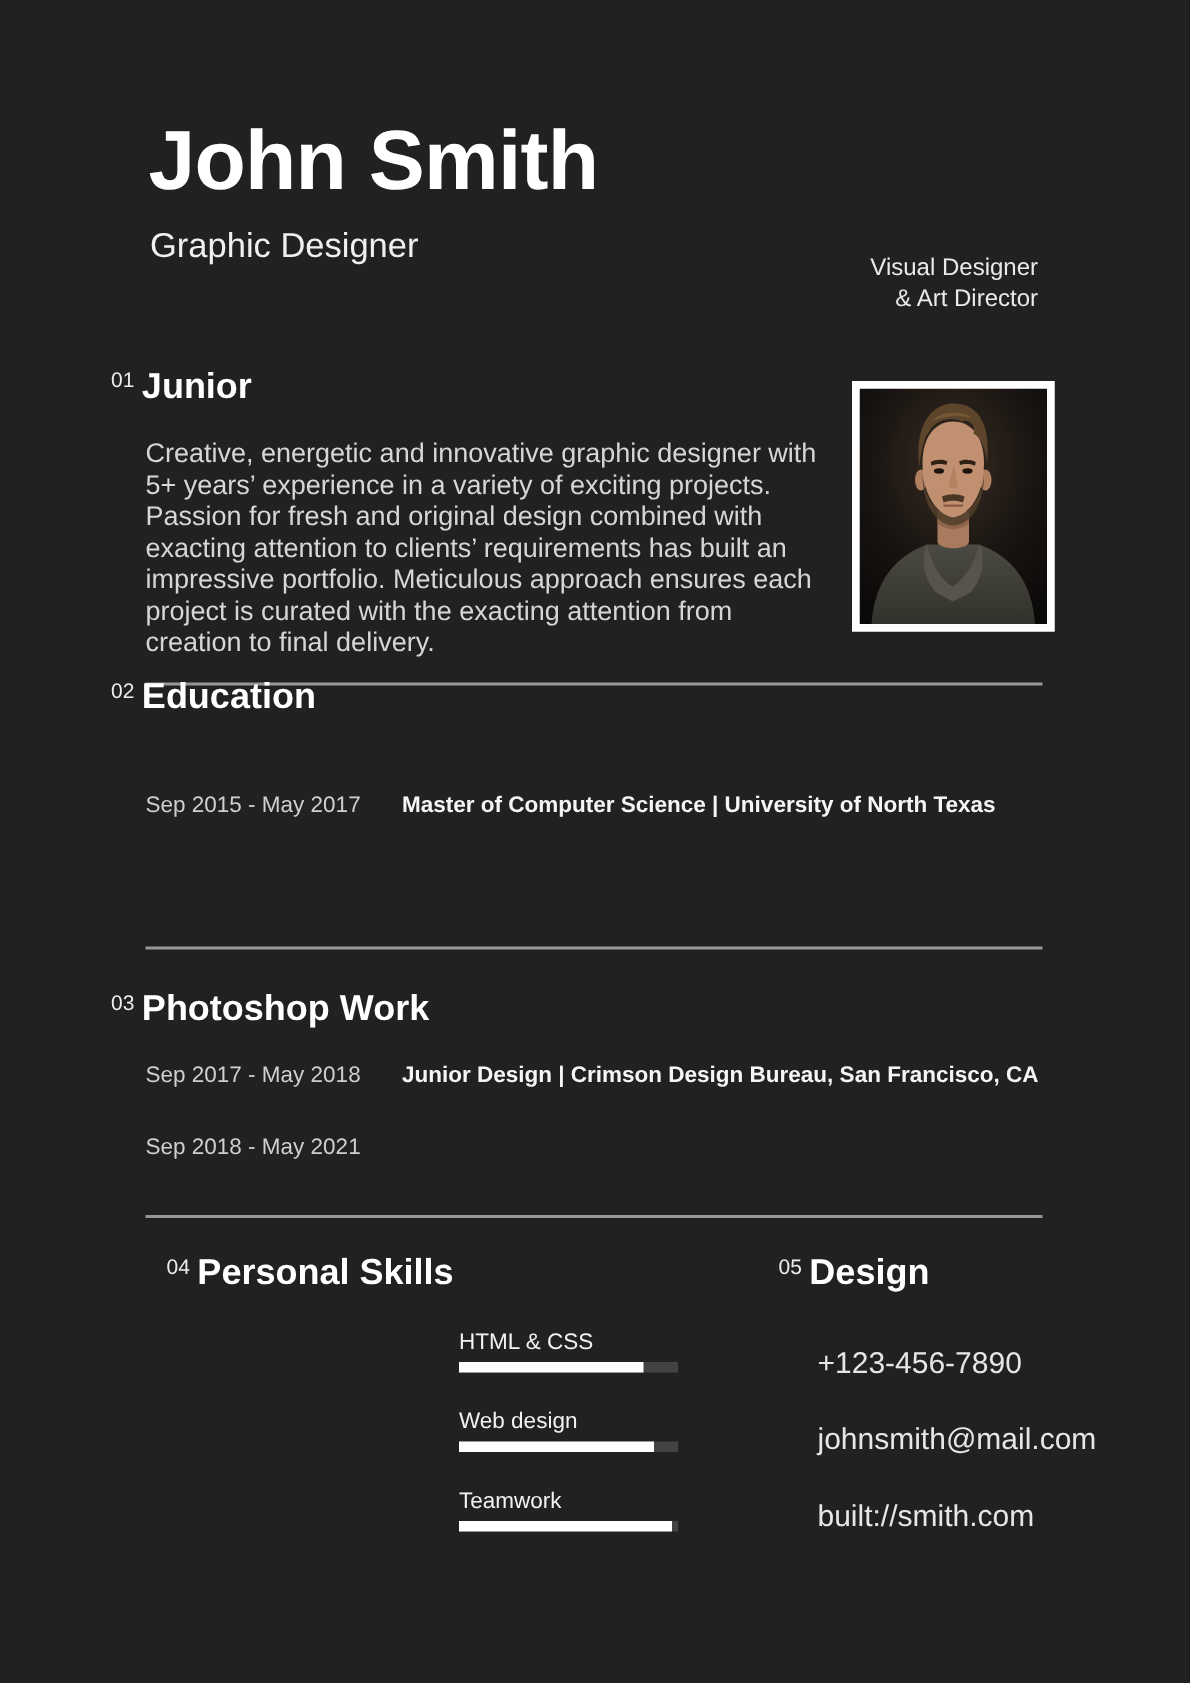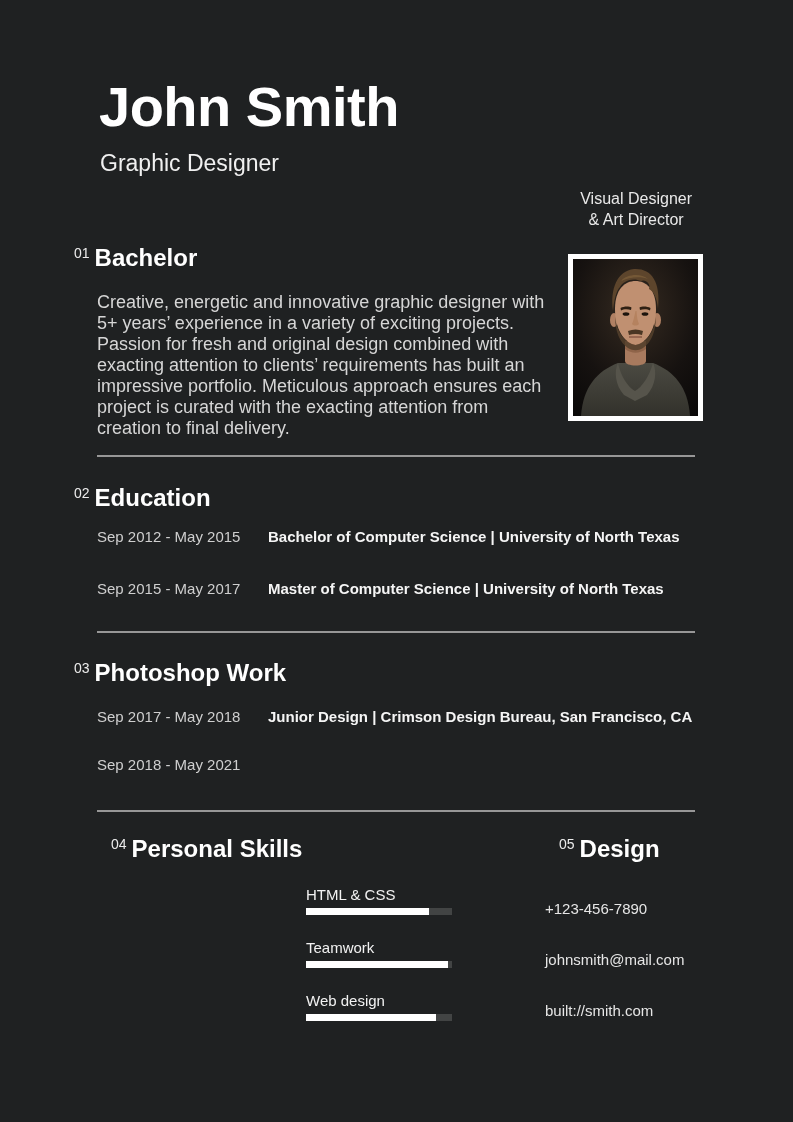--- a/index.html
+++ b/index.html
@@ -9,30 +9,30 @@
   *{margin:0;padding:0;box-sizing:border-box;}
   html,body{background:#111;}
   body{font-family:"Liberation Sans","DejaVu Sans",sans-serif;}
   .page{
     position:relative;width:793px;height:1122px;overflow:hidden;
     background:var(--background);color:var(--heading);
   }
   
   .name{position:absolute;left:99px;top:76px;font-size:56px;font-weight:800;letter-spacing:-.5px;color:var(--heading);line-height:1.1;}
   .job-title{position:absolute;left:100px;top:150px;font-size:23px;font-weight:400;color:#f0f0f0;}
-  .role-tag{position:absolute;right:101px;top:168px;text-align:center;font-size:16px;line-height:21px;color:#e9e9e9;margin-top:20px;}
+  .role-tag{position:absolute;right:101px;top:168px;text-align:right;font-size:16px;line-height:21px;color:#e9e9e9;}
   
   .sec-head{position:absolute;display:flex;align-items:flex-start;gap:5px;justify-content:center;}
   .sec-num{font-size:14px;line-height:14px;color:#ececec;font-weight:400;padding-top:1px;}
   .sec-title{font-size:24px;line-height:26px;font-weight:700;color:var(--heading);}
   .head-profile{left:74px;top:245px;}
-  .head-education{left:74px;top:485px;}
+  .head-education{left:74px;top:452px;}
   .head-experience{left:74px;top:660px;}
   .head-skills{left:74px;top:836px;margin-left:37px;}
-  .head-contact{left:519px;top:836px;margin-left:40px;}
+  .head-contact{left:519px;top:836px;}
   
   .profile-text{position:absolute;left:97px;top:292px;width:455px;font-size:18px;line-height:21px;color:var(--body-text);}
   .photo{position:absolute;left:568px;top:254px;width:135px;height:167px;background:var(--photo-frame);border:5px solid var(--photo-frame);}
   .photo svg{display:block;width:125px;height:157px;}
   
   .divider{position:absolute;left:97px;width:598px;height:2px;background:var(--divider);}
   .divider-1{top:455px;} .divider-2{top:631px;} .divider-3{top:810px;}
   
   .rows{position:absolute;left:97px;width:610px;}
   .rows-education{top:527px;} .rows-experience{top:707px;}
@@ -42,37 +42,37 @@
   .t-desc{margin-left:15px;font-size:15px;font-weight:700;color:#f5f5f5;line-height:20px;}
   
   .skills-col{position:absolute;top:886px;width:146px;}
   .skills-col-1{left:100px;} .skills-col-2{left:306px;}
   .skill{margin-bottom:24px;}
   .skill-label{font-size:15px;line-height:18px;color:#f2f2f2;font-weight:400;}
   .skill-track{margin-top:4px;width:146px;height:7px;background:var(--bar-track);}
   .skill-fill{height:7px;background:var(--bar-fill);width:0;}
   
   .contact-list{position:absolute;left:545px;top:900px;}
-  .contact-item{font-size:15px;line-height:18px;color:#e6e6e6;margin-bottom:33px;font-weight:400;}
+  .contact-item{font-size:20px;line-height:18px;color:#e6e6e6;margin-bottom:33px;font-weight:400;}
 </style>
 </head>
 <body>
 
 <div class="page">
 
   <h1 class="name">John Smith</h1>
   <div class="job-title">Graphic Designer</div>
   <div class="role-tag">
     <div>Visual Designer</div>
     <div>&amp; Art Director</div>
   </div>
 
   <div class="sec-head head-profile">
     <span class="sec-num">01</span>
-    <h2 class="sec-title">Bachelor</h2>
+    <h2 class="sec-title">Junior</h2>
   </div>
   <p class="profile-text">Creative, energetic and innovative graphic designer with 5+ years’ experience in a variety of exciting projects. Passion for fresh and original design combined with exacting attention to clients’ requirements has built an impressive portfolio. Meticulous approach ensures each project is curated with the exacting attention from creation to final delivery.</p>
 
   <figure class="photo">
     <svg viewBox="0 0 125 157" role="img">
       <defs>
         <radialGradient id="pbg" cx="0.5" cy="0.32" r="0.9">
           <stop offset="0" stop-color="#362b21"></stop>
           <stop offset="0.55" stop-color="#161210"></stop>
           <stop offset="1" stop-color="#070606"></stop>
@@ -114,24 +114,20 @@
   </figure>
 
   <div class="divider divider-1"></div>
 
   <div class="sec-head head-education">
     <span class="sec-num">02</span>
     <h2 class="sec-title">Education</h2>
   </div>
   <div class="rows rows-education">
     <div class="t-row">
-      <span class="t-date">Sep 2012 - May 2015</span>
-      <span class="t-desc">Bachelor of Computer Science | University of North Texas</span>
-    </div>
-    <div class="t-row">
       <span class="t-date">Sep 2015 - May 2017</span>
       <span class="t-desc">Master of Computer Science | University of North Texas</span>
     </div>
   </div>
 
   <div class="divider divider-2"></div>
 
   <div class="sec-head head-experience">
     <span class="sec-num">03</span>
     <h2 class="sec-title">Photoshop Work</h2>
@@ -155,29 +151,29 @@
 
 
   <div class="skills-col skills-col-2">
     <div class="skill">
       <div class="skill-label">HTML &amp; CSS</div>
       <div class="skill-track">
           <div class="skill-fill" style="width: 84%;"></div>
         </div>
     </div>
     <div class="skill">
+      <div class="skill-label">Web design</div>
+      <div class="skill-track">
+          <div class="skill-fill" style="width: 89%;"></div>
+        </div>
+    </div>
+    <div class="skill">
       <div class="skill-label">Teamwork</div>
       <div class="skill-track">
           <div class="skill-fill" style="width: 97%;"></div>
-        </div>
-    </div>
-    <div class="skill">
-      <div class="skill-label">Web design</div>
-      <div class="skill-track">
-          <div class="skill-fill" style="width: 89%;"></div>
         </div>
     </div>
   </div>
 
   <div class="sec-head head-contact">
     <span class="sec-num">05</span>
     <h2 class="sec-title">Design</h2>
   </div>
   <div class="contact-list">
     <div class="contact-item">+123-456-7890</div>

